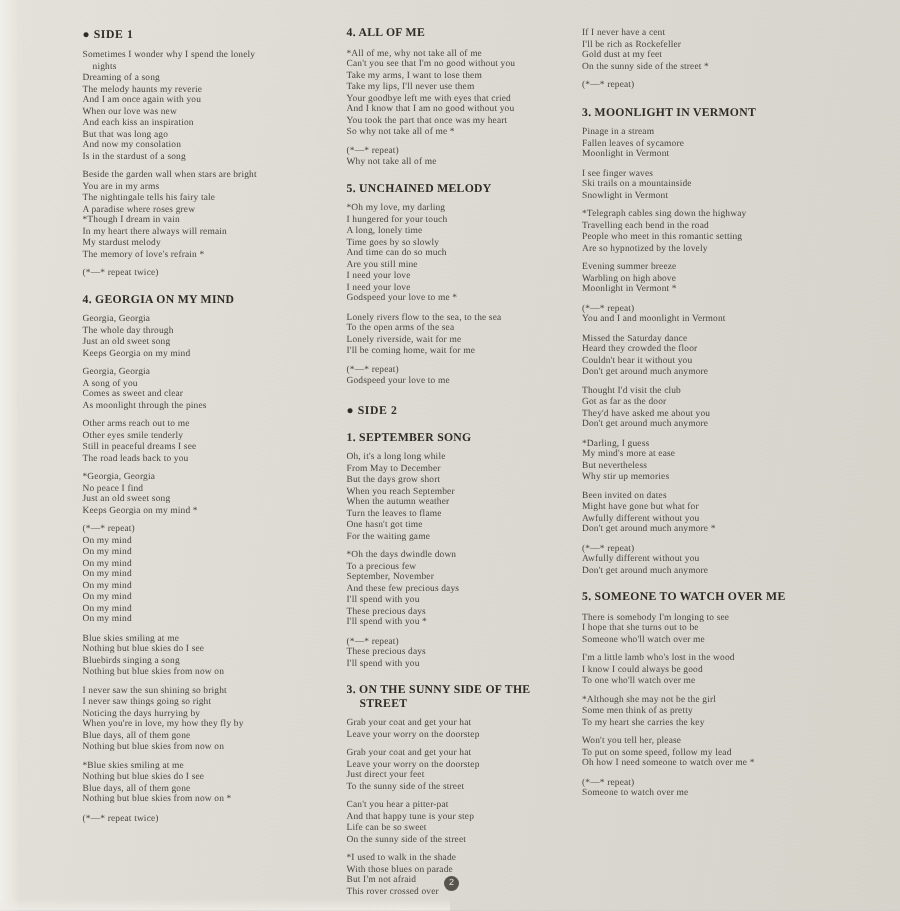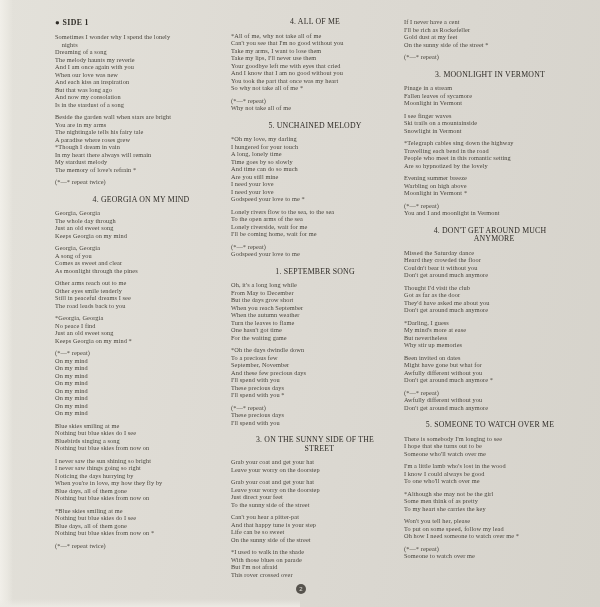--- a/index.html
+++ b/index.html
@@ -17,32 +17,31 @@
     position:absolute;left:0;top:0;width:13px;height:607px;
     background:linear-gradient(90deg,#f1efe9 0%,#e9e7e0 60%,rgba(233,231,224,0) 100%);
   }
   .edge-bottom{
     position:absolute;left:0;bottom:0;width:300px;height:8px;
     background:linear-gradient(0deg,#eceae4 0%,rgba(236,234,228,0) 100%);
   }
   .col{position:absolute;top:18px;}
   .col1{left:55px;width:172px;}
   .col2{left:231px;width:168px;}
-  .col3{left:404px;width:172px;}
+  .col3{left:388px;width:172px;}
   .col > :first-child{margin-top:0;}
   .side{
     font-size:7.8px;font-weight:bold;color:#2f2c27;
     letter-spacing:.4px;margin:11px 0 6px 0;line-height:9px;
     white-space:pre;
   }
   .title{
-    font-size:7.8px;font-weight:normal;color:#2f2c27;
+    font-size:7.8px;font-weight:bold;color:#2f2c27;
     letter-spacing:.2px;margin:10px 0 5px 0;line-height:8.6px;
     white-space:pre;
-    text-align:center;
   }
   .stanza{margin:0 0 5px 0;}
   .line{
     font-size:6.3px;line-height:7.5px;color:#48443c;
     white-space:pre;letter-spacing:.1px;
   }
   .page-number{
     position:absolute;left:296px;top:584px;
     width:10px;height:10px;border-radius:50%;
     background:#56534d;color:#e6e4dd;
@@ -175,20 +174,21 @@
         <div class="stanza">
           <div class="line">Lonely rivers flow to the sea, to the sea</div>
           <div class="line">To the open arms of the sea</div>
           <div class="line">Lonely riverside, wait for me</div>
           <div class="line">I'll be coming home, wait for me</div>
         </div>
         <div class="stanza">
           <div class="line">(*—* repeat)</div>
           <div class="line">Godspeed your love to me</div>
         </div>
+        <div class="side"><div>● SIDE 2</div></div>
         <div class="title"><div>1. SEPTEMBER SONG</div></div>
         <div class="stanza">
           <div class="line">Oh, it's a long long while</div>
           <div class="line">From May to December</div>
           <div class="line">But the days grow short</div>
           <div class="line">When you reach September</div>
           <div class="line">When the autumn weather</div>
           <div class="line">Turn the leaves to flame</div>
           <div class="line">One hasn't got time</div>
           <div class="line">For the waiting game</div>
@@ -260,21 +260,20 @@
         </div>
         <div class="stanza">
           <div class="line">Evening summer breeze</div>
           <div class="line">Warbling on high above</div>
           <div class="line">Moonlight in Vermont *</div>
         </div>
         <div class="stanza">
           <div class="line">(*—* repeat)</div>
           <div class="line">You and I and moonlight in Vermont</div>
         </div>
-        <div class="title"><div>4. DON'T GET AROUND MUCH</div><div>    ANYMORE</div></div>
         <div class="stanza">
           <div class="line">Missed the Saturday dance</div>
           <div class="line">Heard they crowded the floor</div>
           <div class="line">Couldn't bear it without you</div>
           <div class="line">Don't get around much anymore</div>
         </div>
         <div class="stanza">
           <div class="line">Thought I'd visit the club</div>
           <div class="line">Got as far as the door</div>
           <div class="line">They'd have asked me about you</div>

